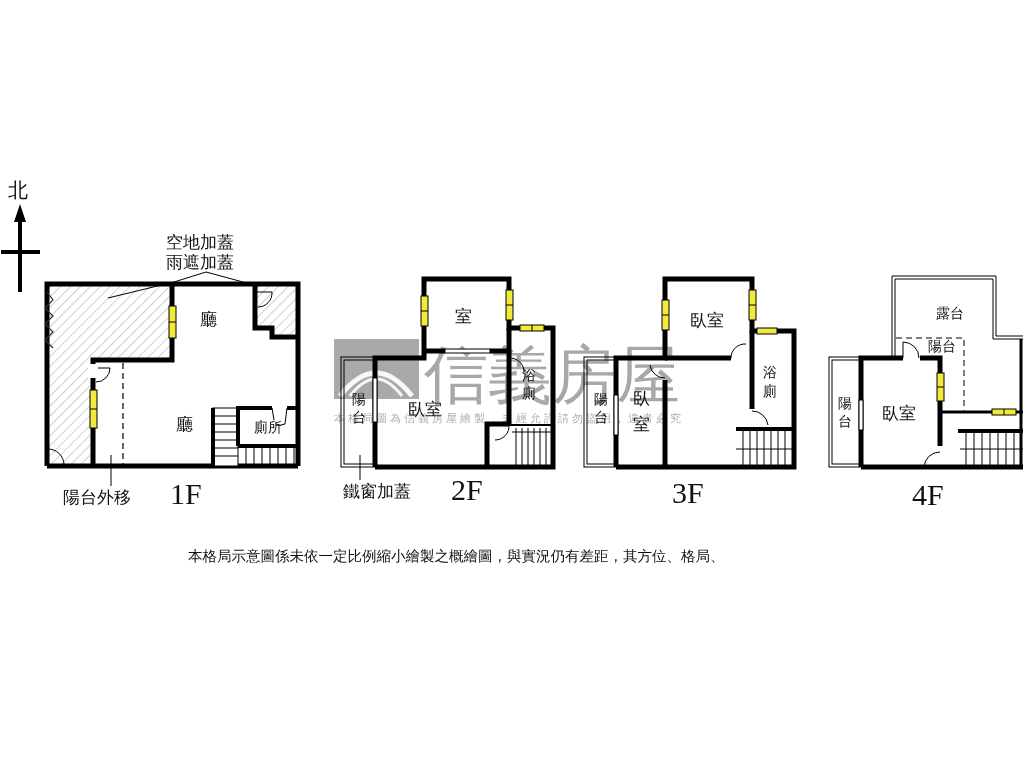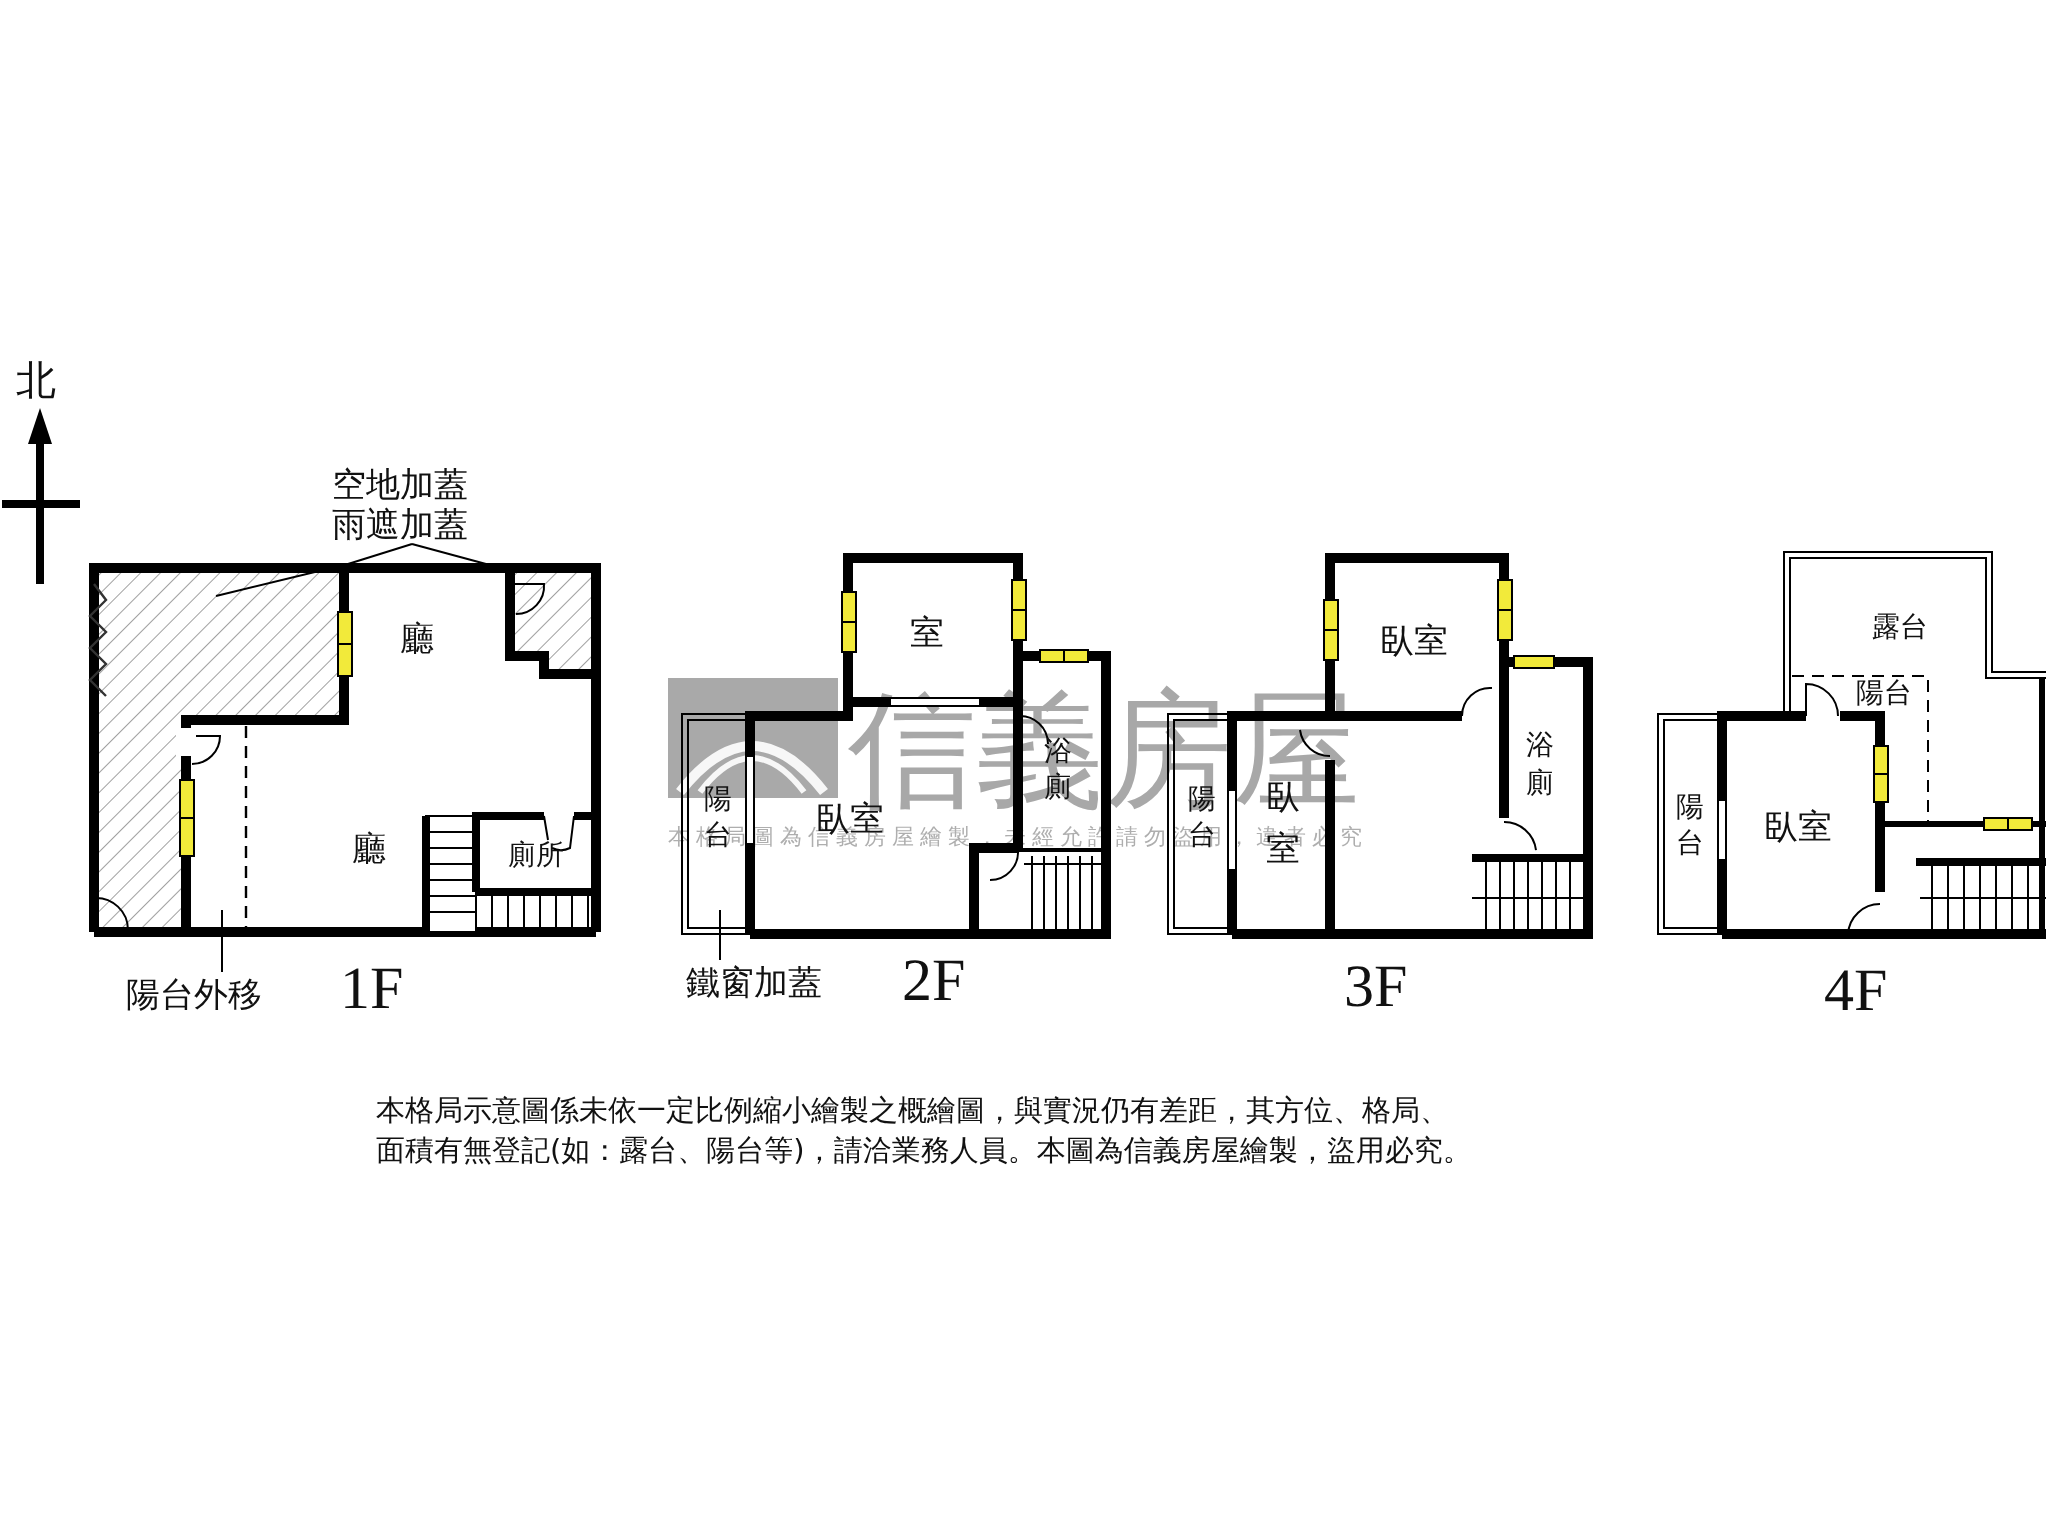--- a/index.html
+++ b/index.html
@@ -228,14 +228,13 @@
     <text class="lbl-sm" x="928" y="351">陽台</text>
     <text class="lbl" x="882" y="419">臥室</text>
     <text class="lbl-sm" x="838" y="408">陽</text>
     <text class="lbl-sm" x="838" y="426">台</text>
     <text class="floor" x="912" y="505">4F</text>
   </g>
 </svg>
 
 <div class="disclaimer">
   <div>本格局示意圖係未依一定比例縮小繪製之概繪圖，與實況仍有差距，其方位、格局、</div>
-  <div>面積有無登記(如：露台、陽台等)，請洽業務人員。本圖為信義房屋繪製，盜用必究。</div>
 </div>
 
 </body></html>

